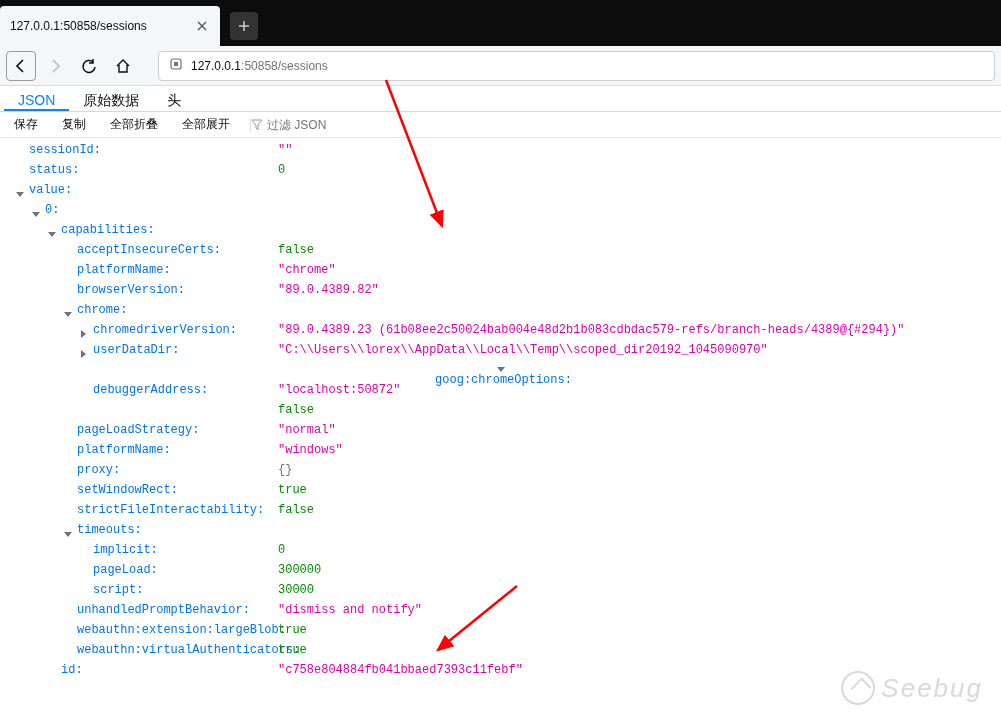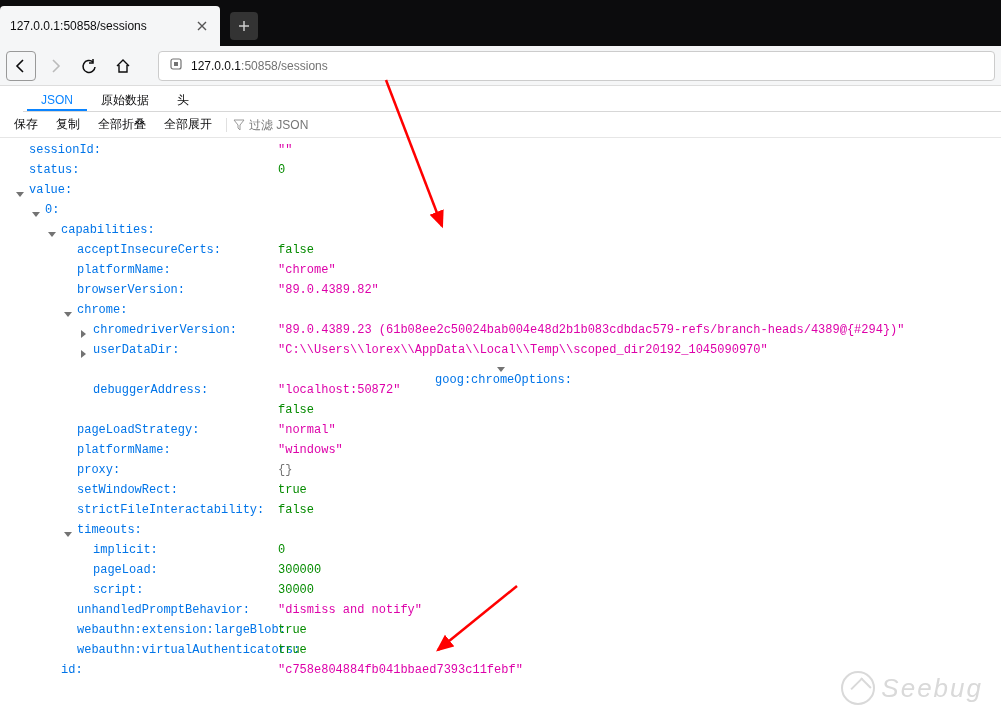--- a/index.html
+++ b/index.html
@@ -73,48 +73,47 @@
   .urlbar .host { color:#0c0c0d; }
   .urlbar .port, .urlbar .path { color:#737373; }
   
   .viewtabs {
     height: 26px;
     background:#fff;
     border-bottom:1px solid #d7d7d7;
     display:flex;
     align-items:stretch;
     padding-left:4px;
-    font-size:12px;
-    margin-left:23px;
+    font-size:14px;
   }
   .viewtab {
     padding: 4px 14px 0 14px;
     color:#0c0c0d;
     cursor:pointer;
     display:flex; align-items:center;
   }
   .viewtab.active {
     color:#0a84ff;
     border-bottom:2px solid #0a84ff;
   }
   
   .toolbar {
     height: 26px;
     background:#fff;
     border-bottom:1px solid #e6e6e6;
     display:flex;
     align-items:center;
     padding-left:6px;
-    gap:2px;
+    gap:8px;
     font-size:12px;
   }
   .tbtn { padding: 2px 8px; color:#0c0c0d; cursor:pointer; border-radius:2px;}
   .tfilter {
     display:flex; align-items:center; gap:4px;
-    color:#999; padding-left:6px; border-left:1px solid #e0e0e0; margin-left:4px;
+    color:#999; border-left:1px solid #e0e0e0; margin-left:4px;
   }
   .tfilter input { border:none; outline:none; font-size:12px; width:120px; color:#555;}
   
   .tree {
     font-family: Consolas, "Courier New", monospace;
     font-size: 12px;
     line-height: 20px;
     padding-top: 2px;
     padding-left: 6px;
     white-space: nowrap;

